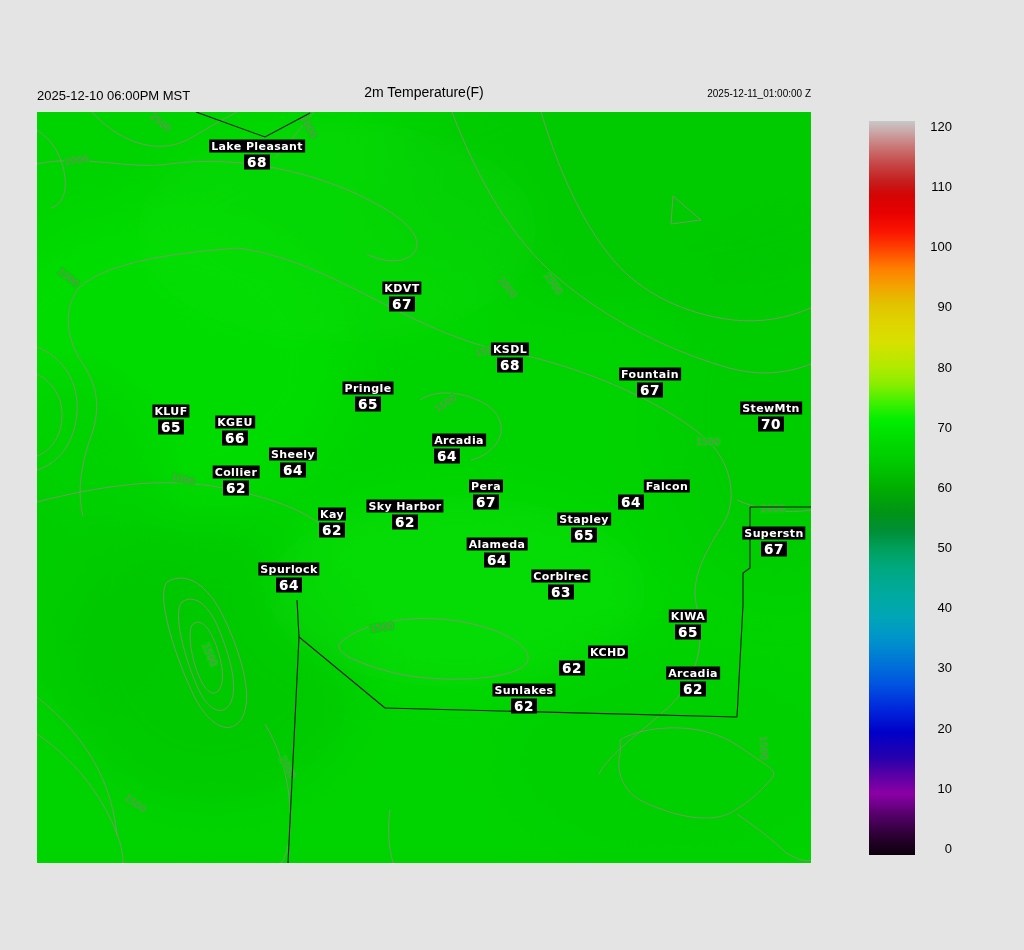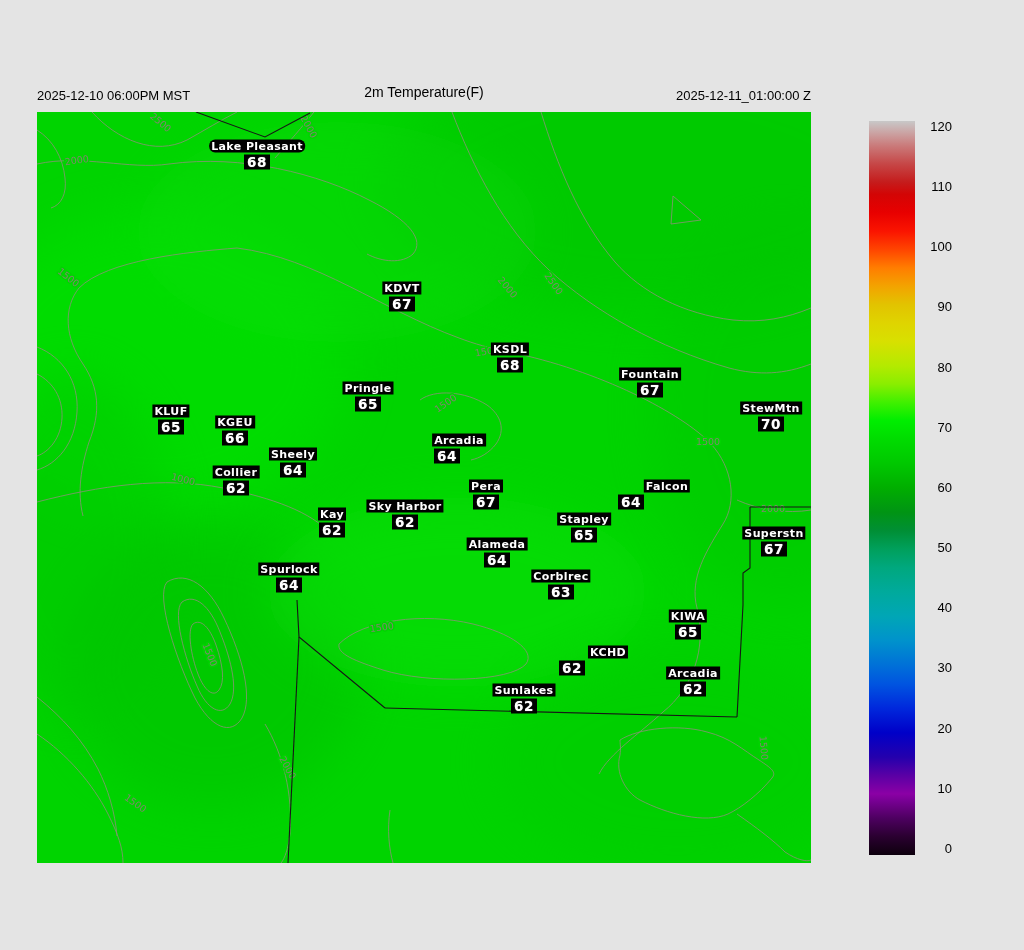--- a/index.html
+++ b/index.html
@@ -5,21 +5,21 @@
   html,body{margin:0;padding:0;}
   body{
     width:1024px;height:950px;position:relative;overflow:hidden;
     background:#e4e4e4;
     font-family:"Liberation Sans",sans-serif;
   }
   .canvas{position:absolute;inset:0;}
   .hdr{position:absolute;left:37px;width:774px;color:#000;white-space:nowrap;}
   .hdr-left{top:88px;font-size:13px;text-align:left;}
   .hdr-title{top:84px;font-size:14px;text-align:center;}
-  .hdr-right{top:88px;font-size:13px;text-align:right;}
+  .hdr-right{top:88px;font-size:10px;text-align:right;}
   .map{
     position:absolute;left:37px;top:112px;width:774px;height:751px;
     overflow:hidden;
   }
   .map svg{position:absolute;left:0;top:0;}
   .stn{position:absolute;transform:translate(-50%,-50%);
     background:#000;color:#fff;white-space:nowrap;z-index:5;}
   .stn-name{
     font-family:"DejaVu Sans",sans-serif;font-weight:bold;
     font-size:11px;line-height:13px;padding:0 2px;letter-spacing:0.4px;
@@ -100,21 +100,21 @@
         <text transform="translate(726,636) rotate(85)" text-anchor="middle" dominant-baseline="middle" font-size="9.5" font-family="&quot;DejaVu Sans&quot;, sans-serif" fill="#7f856d" stroke="#00d400" stroke-width="3" paint-order="stroke">1500</text>
         <path d="M 700,702 C 720,716 736,728 748,740 C 760,748 770,750 774,748" fill="none" stroke="#8b9178" stroke-width="0.9" opacity="0.9"></path>
         <path d="M 159,0 L 228,25 L 273,1" fill="none" stroke="#161616" stroke-width="1.1"></path>
         <path d="M 713,395 L 774,395" fill="none" stroke="#161616" stroke-width="1.1"></path>
         <path d="M 713,395 L 713,456 L 706,461 L 706,493 L 700,605" fill="none" stroke="#161616" stroke-width="1.1"></path>
         <path d="M 700,605 L 348,596" fill="none" stroke="#161616" stroke-width="1.1"></path>
         <path d="M 348,596 L 262,525 L 260,488" fill="none" stroke="#161616" stroke-width="1.1"></path>
         <path d="M 262,525 L 251,751" fill="none" stroke="#161616" stroke-width="1.1"></path>
       </svg>
     <div id="stations">
-        <div class="stn stn-name" style="left: 220px; top: 34px; border-radius: 6px;">Lake Pleasant</div>
+        <div class="stn stn-name" style="left: 220px; top: 34px;">Lake Pleasant</div>
         <div class="stn stn-val" style="left: 220px; top: 50px;">68</div>
         <div class="stn stn-name" style="left: 365px; top: 176px;">KDVT</div>
         <div class="stn stn-val" style="left: 365px; top: 192px;">67</div>
         <div class="stn stn-name" style="left: 473px; top: 237px;">KSDL</div>
         <div class="stn stn-val" style="left: 473px; top: 253px;">68</div>
         <div class="stn stn-name" style="left: 613px; top: 262px;">Fountain</div>
         <div class="stn stn-val" style="left: 613px; top: 278px;">67</div>
         <div class="stn stn-name" style="left: 331px; top: 276px;">Pringle</div>
         <div class="stn stn-val" style="left: 331px; top: 292px;">65</div>
         <div class="stn stn-name" style="left: 134px; top: 299px;">KLUF</div>

